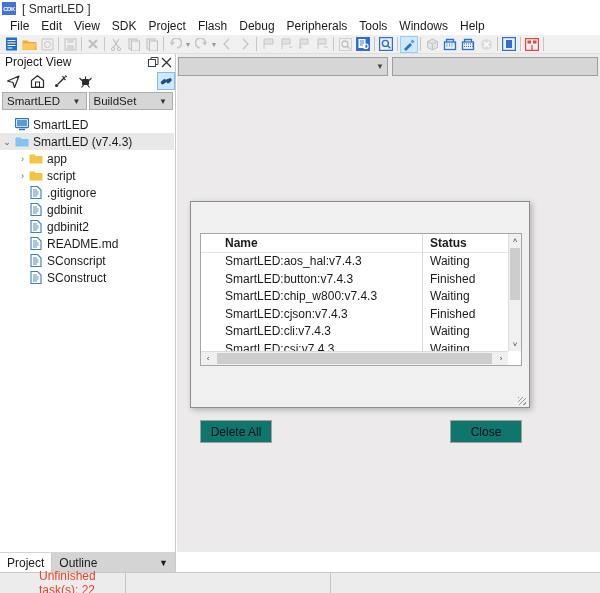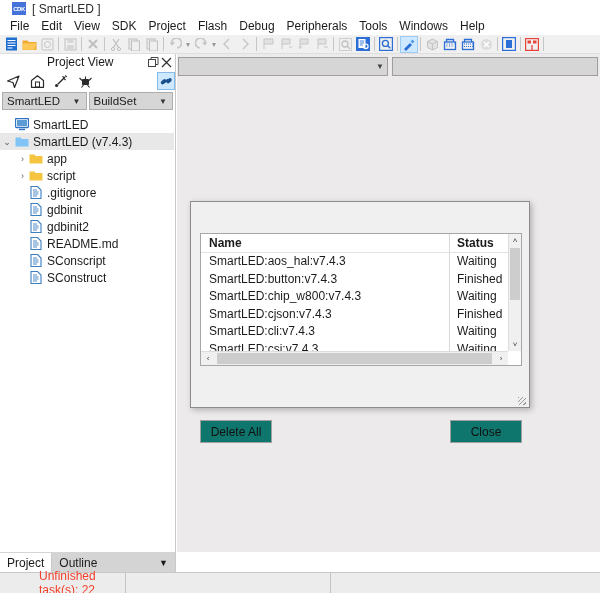--- a/index.html
+++ b/index.html
@@ -18,21 +18,21 @@
   
   .top-black {
     position: absolute; left: 455px; top: 2px; width: 145px; height: 4px;
     background: #1a1a1a;
   }
 
   
   .titlebar {
     position: absolute; left: 0; top: 0; width: 600px; height: 17px;
     background: #ffffff;
-    display: flex; align-items: center; gap: 6px; padding-left: 12px;
+    display: flex; align-items: center; gap: 6px; padding-left: 2px;
   }
   .app-logo {
     width: 14px; height: 13px; background: #4472d8;
     display: flex; align-items: center; justify-content: center;
     color: #fff; font-size: 6px; font-weight: bold; letter-spacing: -0.5px;
     font-family: "Liberation Sans", sans-serif;
   }
   .title-text { font-size: 12px; color: #2b2b2b; }
 
   
@@ -61,21 +61,21 @@
   .tb-btn.active { background: #cde8ff; border: 1px solid #9ccaf0; }
   .tb-arrow { width: 8px; height: 17px; display:flex; align-items:center; justify-content:center; font-size:7px; color:#999; }
 
   
   .panel {
     position: absolute; left: 0; top: 54px; width: 176px; height: 498px;
     background: #ffffff; border-right: 1px solid #c8c8c8;
   }
   .panel-header {
     height: 16px; background: #ffffff; display: flex; align-items: center;
-    padding: 0 2px 0 5px; font-size: 12px; color: #1b1b1b; margin-left: 42px;
+    padding: 0 2px 0 5px; font-size: 12px; color: #1b1b1b;
   }
   .panel-header .ph-title { flex: 1; }
   .ph-icon { width: 13px; height: 13px; display:flex;align-items:center;justify-content:center; }
 
   .panel-toolbar {
     height: 22px; background: #ffffff; display: flex; align-items: center;
     padding-left: 4px; gap: 6px;
   }
   .pt-btn { width: 18px; height: 18px; display:flex;align-items:center;justify-content:center; }
   .pt-btn.active { background:#cde8ff; border:1px solid #85bce8; }
@@ -168,21 +168,21 @@
     position: absolute; left: 9px; top: 31px; width: 322px; height: 133px;
     background: #ffffff; border: 1px solid #a6a6a6;
     display: flex; flex-direction: column;
   }
   .list-rows { flex: 1; position: relative; overflow: hidden; }
   .lrow {
     height: 17.5px; display: flex; align-items: center; font-size: 12px;
     color: #1b1b1b;
   }
   .lrow.head { font-weight: bold; }
-  .lrow .cname { width: 249px; padding-left: 8px; overflow: hidden; white-space: nowrap;
+  .lrow .cname { width: 222px; padding-left: 24px; overflow: hidden; white-space: nowrap;
                  border-right: 1px solid #d9d9d9; height:100%; display:flex; align-items:center;}
   .lrow .cstat { flex: 1; padding-left: 7px; }
   .hsep { height: 1px; background: #e2e2e2; }
 
   .vscroll {
     position: absolute; right: 0; top: 0; width: 13px; bottom: 14px;
     background: #f0f0f0; border-left: 1px solid #dcdcdc;
   }
   .vs-up, .vs-dn {
     height: 13px; display:flex; align-items:center; justify-content:center;

